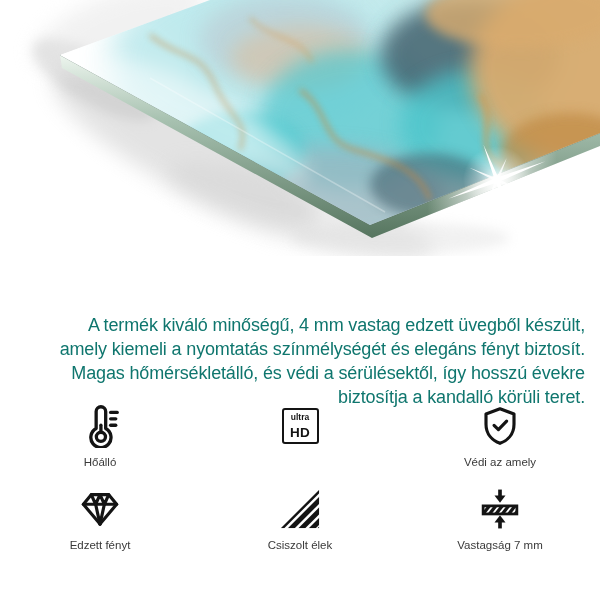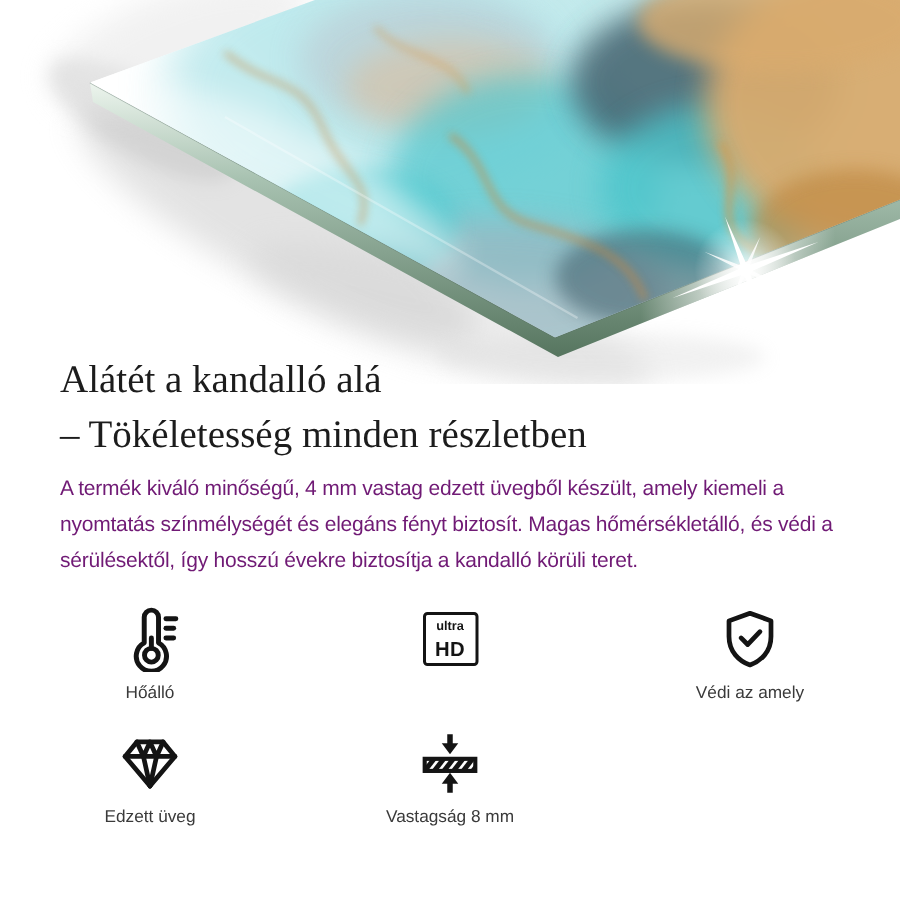--- a/index.html
+++ b/index.html
@@ -10,21 +10,21 @@
   .hero{position:absolute;top:0;left:0;width:600px;height:256px;}
 
   
   .headline{position:absolute;left:40px;top:234px;width:540px;
             font-family:"Liberation Serif","DejaVu Serif",serif;
             font-size:26px;line-height:37px;color:#1c1c1c;font-weight:400;}
   .headline .hl-line{white-space:nowrap;}
 
   
   .desc{position:absolute;left:40px;top:313px;width:545px;
-        font-size:14px;line-height:24px;color:#701a75;letter-spacing:-0.15px;}
+        font-size:18px;line-height:24px;color:#0f766e;letter-spacing:-0.15px;text-align:right;}
 
   
   .features{position:absolute;left:0;top:399px;width:600px;
             display:grid;grid-template-columns:repeat(3,200px);row-gap:14px;}
   .feature{display:flex;flex-direction:column;align-items:center;}
   .icon-box{height:54px;display:flex;align-items:center;justify-content:center;}
   .feature-label{font-size:11.5px;color:#3a3a3a;margin-top:3px;text-align:center;}
 
   .fi{stroke:#141414;fill:none;stroke-width:1.8;stroke-linecap:round;stroke-linejoin:round;}
 
@@ -128,24 +128,20 @@
         </g>
         <g transform="rotate(24)" fill="#ffffff" opacity="0.85">
           <polygon points="-30,0 0,-1.6 30,0 0,1.6"></polygon>
           <polygon points="0,-24 1.6,0 0,24 -1.6,0"></polygon>
         </g>
         <circle r="4.5" fill="#ffffff"></circle>
       </g>
     </svg>
   </div>
 
-  <h1 class="headline" style="margin:0;">
-    <div class="hl-line">Alátét a kandalló alá</div>
-    <div class="hl-line">– Tökéletesség minden részletben</div>
-  </h1>
 
   <p class="desc" style="margin:0;">A termék kiváló minőségű, 4 mm vastag edzett üvegből készült, amely kiemeli a nyomtatás színmélységét és elegáns fényt biztosít. Magas hőmérsékletálló, és védi a sérülésektől, így hosszú évekre biztosítja a kandalló körüli teret.</p>
 
   <div class="features">
 
     <div class="feature">
       <div class="icon-box">
         <svg width="44" height="44" viewBox="0 0 24 24">
           <path class="fi" d="M9.9,4.1 a2.6,2.6 0 0 1 5.2,0 v9.3 a5.5,5.5 0 1 1 -5.2,0 Z"></path>
           <circle class="fi" cx="12.5" cy="17.9" r="2.5"></circle>
@@ -180,23 +176,42 @@
     <div class="feature">
       <div class="icon-box">
         <svg width="46" height="42" viewBox="0 0 24 24">
           <polygon class="fi" points="2.5,9.3 7,3.8 17,3.8 21.5,9.3 12,20.6"></polygon>
           <line class="fi" x1="2.5" y1="9.3" x2="21.5" y2="9.3"></line>
           <polyline class="fi" points="7,3.8 9.5,9.3 12,3.8 14.5,9.3 17,3.8"></polyline>
           <line class="fi" x1="9.5" y1="9.3" x2="12" y2="20.6"></line>
           <line class="fi" x1="14.5" y1="9.3" x2="12" y2="20.6"></line>
         </svg>
       </div>
-      <div class="feature-label">Edzett üveg</div>
-    </div>
-
+      <div class="feature-label">Edzett fényt</div>
+    </div>
+
+    <div class="feature">
+      <div class="icon-box">
+        <svg width="42" height="42" viewBox="0 0 24 24">
+          <defs>
+              <clipPath id="triClip">
+                <polygon points="1,23 23,1 23,23"></polygon>
+              </clipPath>
+            </defs>
+          <g clip-path="url(#triClip)" stroke="#141414" stroke-width="2.8">
+            <line x1="-2" y1="26" x2="26" y2="-2"></line>
+            <line x1="4" y1="26" x2="26" y2="4"></line>
+            <line x1="10" y1="26" x2="26" y2="10"></line>
+            <line x1="16" y1="26" x2="26" y2="16"></line>
+            <line x1="21" y1="26" x2="26" y2="21"></line>
+          </g>
+        </svg>
+      </div>
+      <div class="feature-label">Csiszolt élek</div>
+    </div>
 
     <div class="feature">
       <div class="icon-box">
         <svg width="44" height="44" viewBox="0 0 24 24">
           <defs>
               <clipPath id="barClip">
                 <rect x="3" y="10.4" width="18" height="4.2"></rect>
               </clipPath>
             </defs>
           <rect x="2.8" y="10.3" width="18.4" height="4.4" fill="none" stroke="#141414" stroke-width="1.5"></rect>
@@ -207,17 +222,17 @@
             <line x1="11.5" y1="17" x2="18.5" y2="8"></line>
             <line x1="15" y1="17" x2="22" y2="8"></line>
             <line x1="18.5" y1="17" x2="25.5" y2="8"></line>
           </g>
           <line x1="12" y1="1.4" x2="12" y2="5" stroke="#141414" stroke-width="2"></line>
           <polygon points="9,4.6 15,4.6 12,8.6" fill="#141414"></polygon>
           <line x1="12" y1="22.6" x2="12" y2="19" stroke="#141414" stroke-width="2"></line>
           <polygon points="9,19.4 15,19.4 12,15.4" fill="#141414"></polygon>
         </svg>
       </div>
-      <div class="feature-label">Vastagság 8 mm</div>
+      <div class="feature-label">Vastagság 7 mm</div>
     </div>
 
   </div>
 </div>
 
 </body></html>

